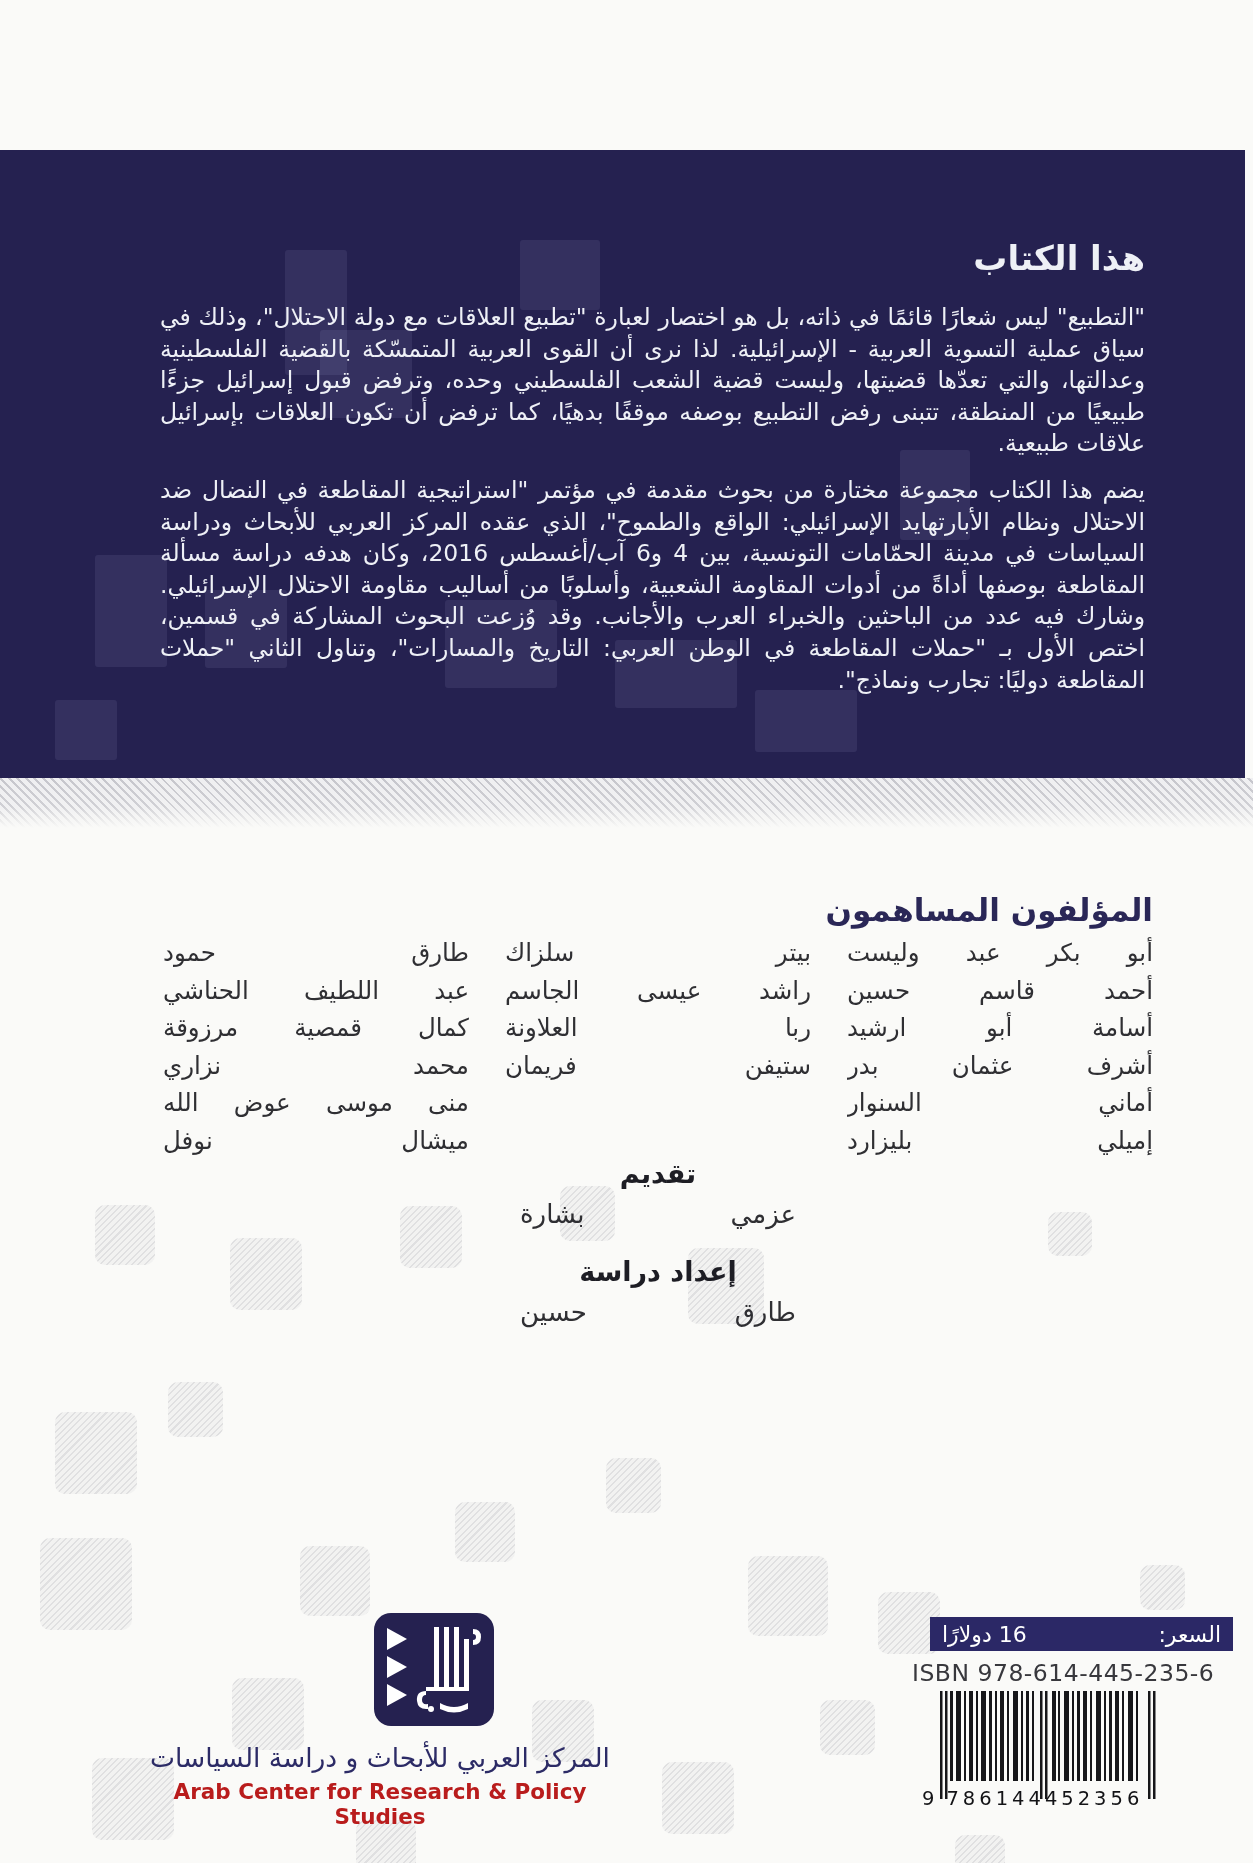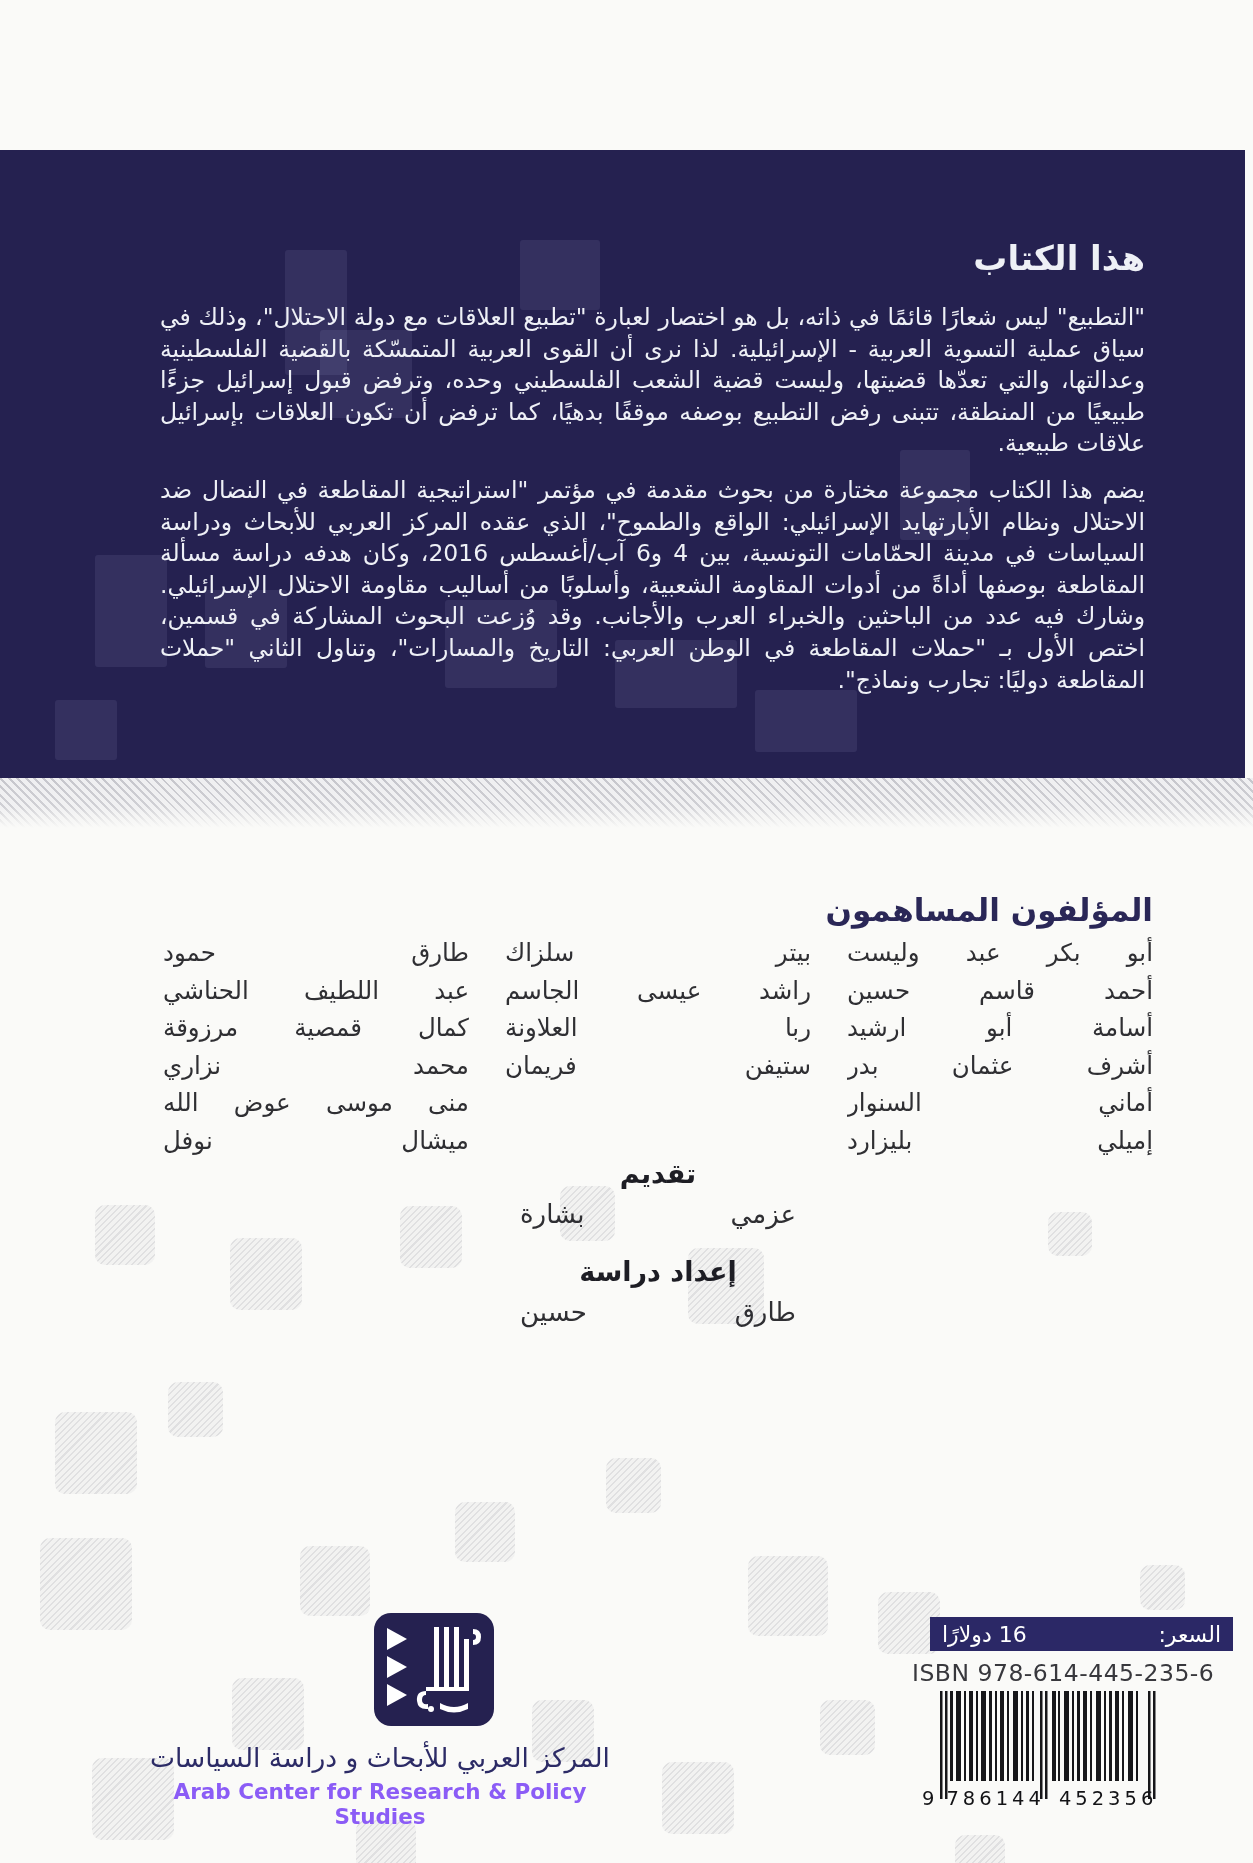--- a/index.html
+++ b/index.html
@@ -75,21 +75,21 @@
   }
   
   .logo{position:absolute;left:374px;top:1613px;width:120px;height:113px;color:var(--navy);}
   .pub-ar{
     position:absolute;left:150px;top:1742px;width:460px;
     direction:rtl;text-align:center;
     font-size:26.5px;color:var(--pub-navy);
   }
   .pub-en{
     position:absolute;left:140px;top:1779px;width:480px;
-    text-align:center;font-size:21.5px;font-weight:bold;color:#8b5cf6;
+    text-align:center;font-size:21.5px;font-weight:bold;color:#b91c1c;
   }
   
   .price-bar{
     position:absolute;left:930px;top:1617px;width:303px;height:34px;
     background:var(--price-navy);color:#ffffff;
     direction:rtl;display:flex;justify-content:space-between;align-items:center;
     box-sizing:border-box;padding:0 12px;font-size:22px;
   }
   .isbn{
     position:absolute;left:912px;top:1659px;width:300px;
@@ -97,21 +97,21 @@
   }
   .barcode{position:absolute;left:922px;top:1691px;width:235px;height:118px;}
   .barcode svg{position:absolute;left:0;top:0;}
   .bc-digits{
     position:absolute;left:0;bottom:0;width:235px;height:22px;
     display:flex;align-items:flex-end;
     font-size:19.5px;color:#131316;line-height:20px;
   }
   .bc-digits .d1{margin-left:0px;}
   .bc-digits .d2{margin-left:12px;letter-spacing:4px;}
-  .bc-digits .d3{margin-left:14px;letter-spacing:4px;text-align:center;}
+  .bc-digits .d3{letter-spacing:4px;text-align:center;}
 </style>
 </head>
 <body>
 
 <div class="page">
 
   <section class="hero">
     <div id="hero-patches">
         <div class="hero-patch" style="left: 285px; top: 100px; width: 62px; height: 125px;"></div>
         <div class="hero-patch" style="left: 320px; top: 180px; width: 92px; height: 88px;"></div>

